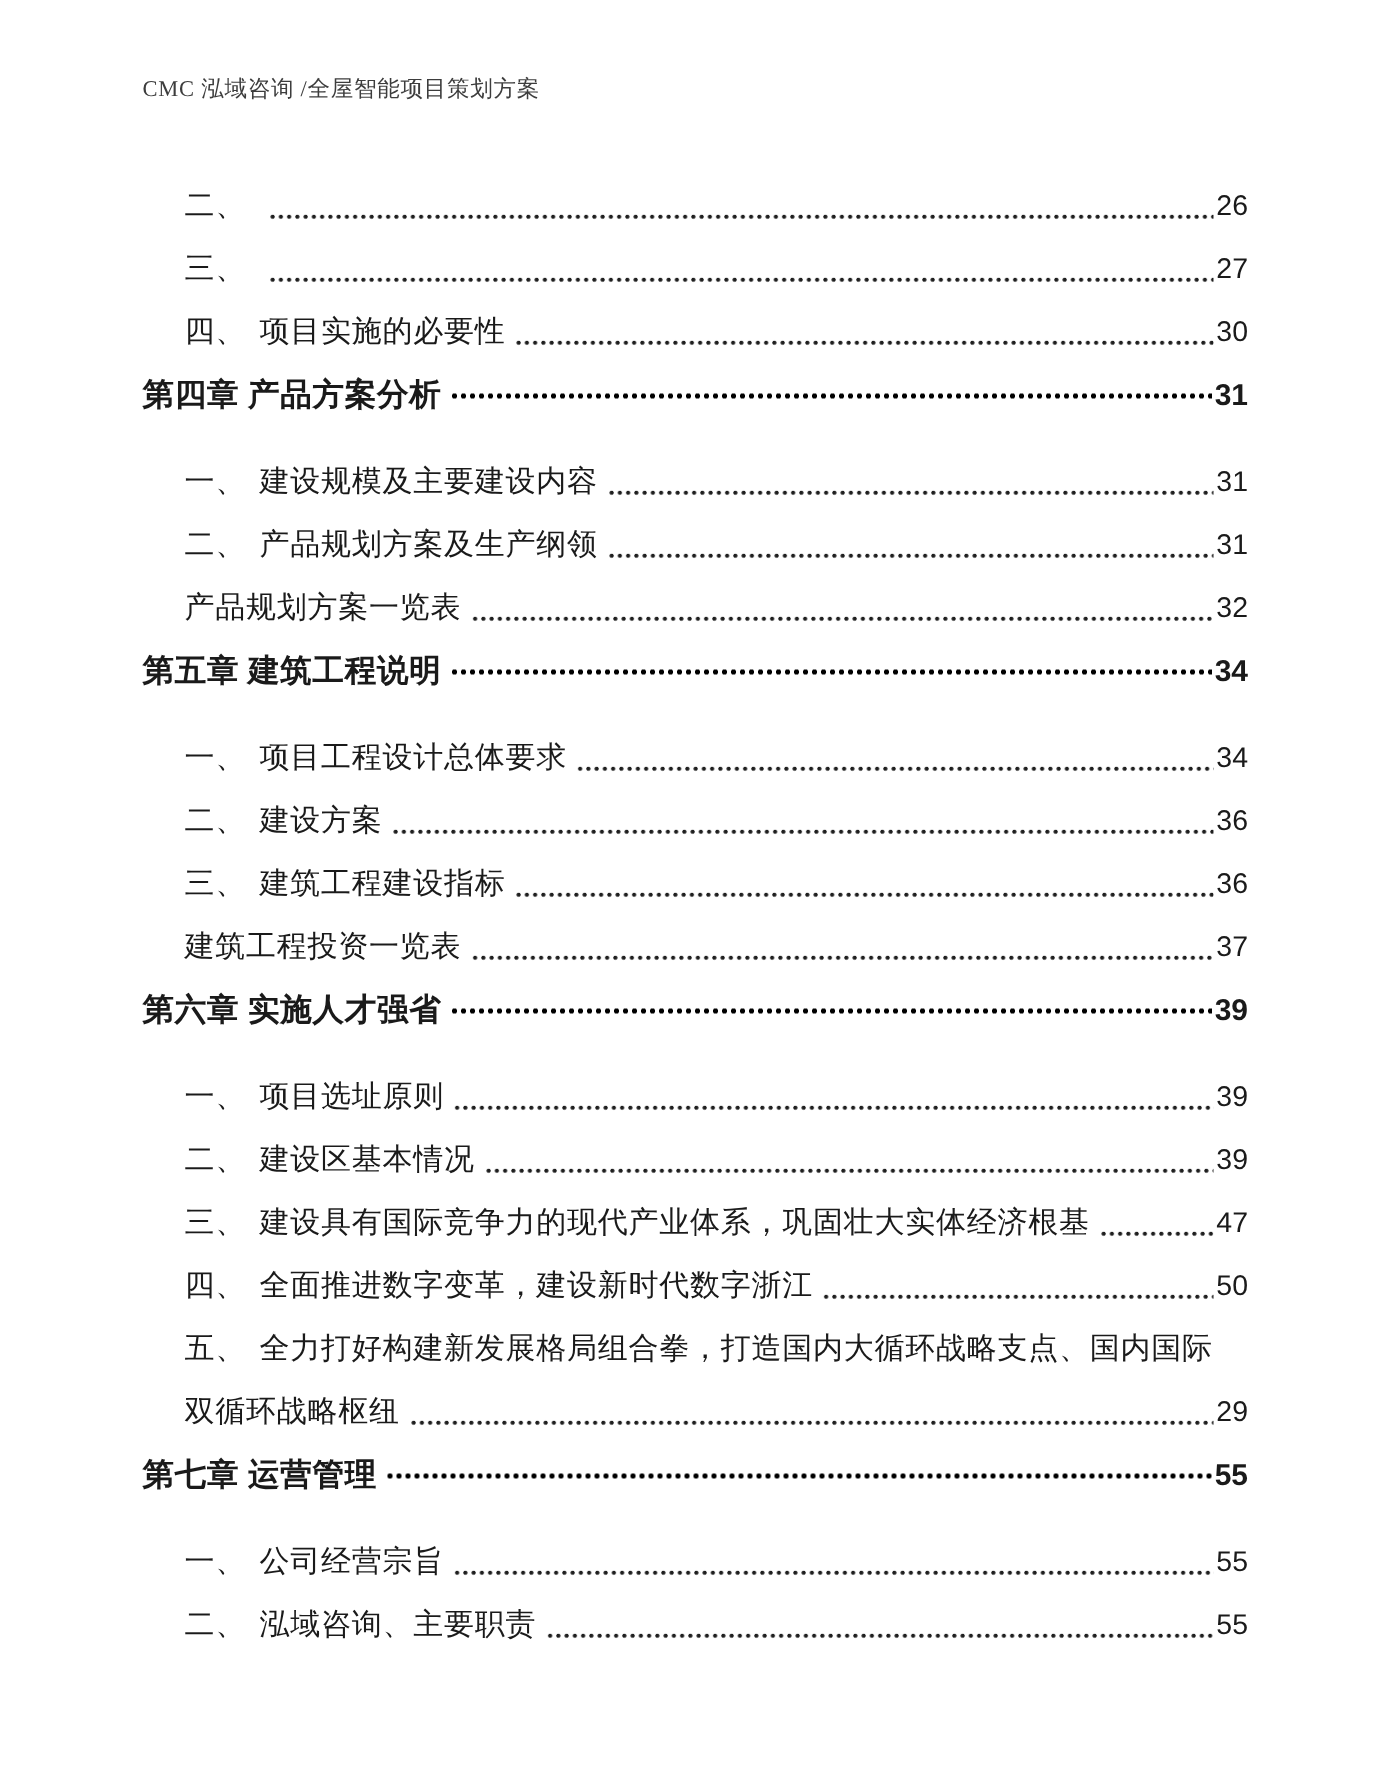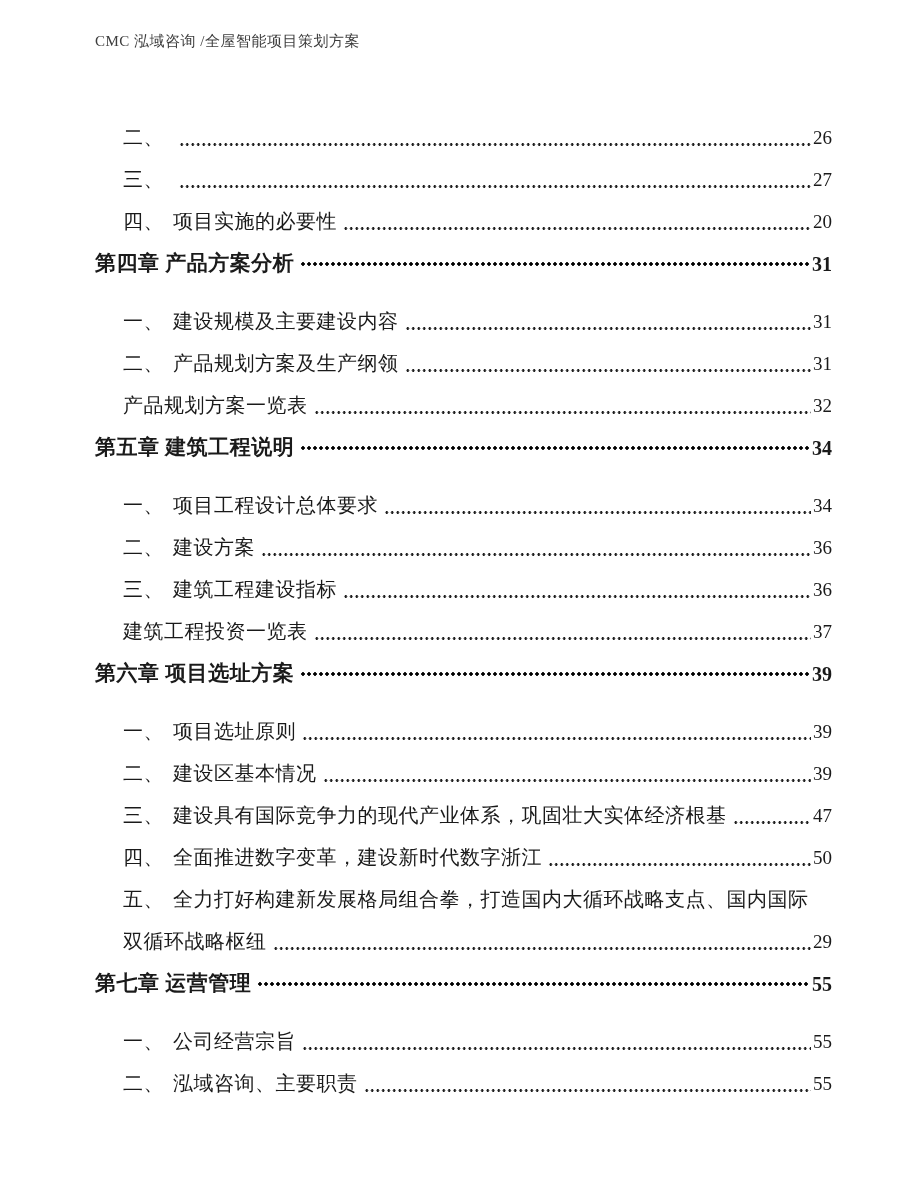--- a/index.html
+++ b/index.html
@@ -10,21 +10,21 @@
     position: relative;
     width: 920px;
     height: 1191px;
     background: #ffffff;
     overflow: hidden;
   }
 
   .doc-header {
     position: absolute;
     left: 95px;
-    top: 32px;
+    top: 50px;
     font-size: 15px;
     letter-spacing: 0.5px;
     color: #3d3d3d;
     font-family: "Liberation Serif", "DejaVu Serif", serif;
     white-space: nowrap;
   }
 
   .toc {
     position: absolute;
     left: 95px;
@@ -59,21 +59,21 @@
     font-size: 21px;
     font-weight: bold;
     margin-top: 8px;
     margin-bottom: 8px;
     padding-left: 0;
     letter-spacing: 0.5px;
     align-items: center;
   }
 
   .page-num {
-    font-family: Liberation Serif, serif;
+    font-family: Liberation Sans, sans-serif;
     font-size: 19px;
     letter-spacing: 0;
   }
   .chapter .page-num { font-weight: bold; font-size: 20px; }
 
   .leader {
     flex: 1 1 auto;
     min-width: 10px;
     height: 5px;
     margin: 0 2px 0 6px;
@@ -102,21 +102,21 @@
       </div>
       <div class="row item">
         <span class="num">三、</span>
         <span class="leader"></span>
         <span class="page-num">27</span>
       </div>
       <div class="row item">
         <span class="num">四、</span>
         <span class="text">项目实施的必要性</span>
         <span class="leader"></span>
-        <span class="page-num">20</span>
+        <span class="page-num">30</span>
       </div>
       <div class="row chapter">
         <span class="text">第四章 产品方案分析</span>
         <span class="leader"></span>
         <span class="page-num">31</span>
       </div>
       <div class="row item">
         <span class="num">一、</span>
         <span class="text">建设规模及主要建设内容</span>
         <span class="leader"></span>
@@ -155,21 +155,21 @@
         <span class="text">建筑工程建设指标</span>
         <span class="leader"></span>
         <span class="page-num">36</span>
       </div>
       <div class="row plain">
         <span class="text">建筑工程投资一览表</span>
         <span class="leader"></span>
         <span class="page-num">37</span>
       </div>
       <div class="row chapter">
-        <span class="text">第六章 项目选址方案</span>
+        <span class="text">第六章 实施人才强省</span>
         <span class="leader"></span>
         <span class="page-num">39</span>
       </div>
       <div class="row item">
         <span class="num">一、</span>
         <span class="text">项目选址原则</span>
         <span class="leader"></span>
         <span class="page-num">39</span>
       </div>
       <div class="row item">

